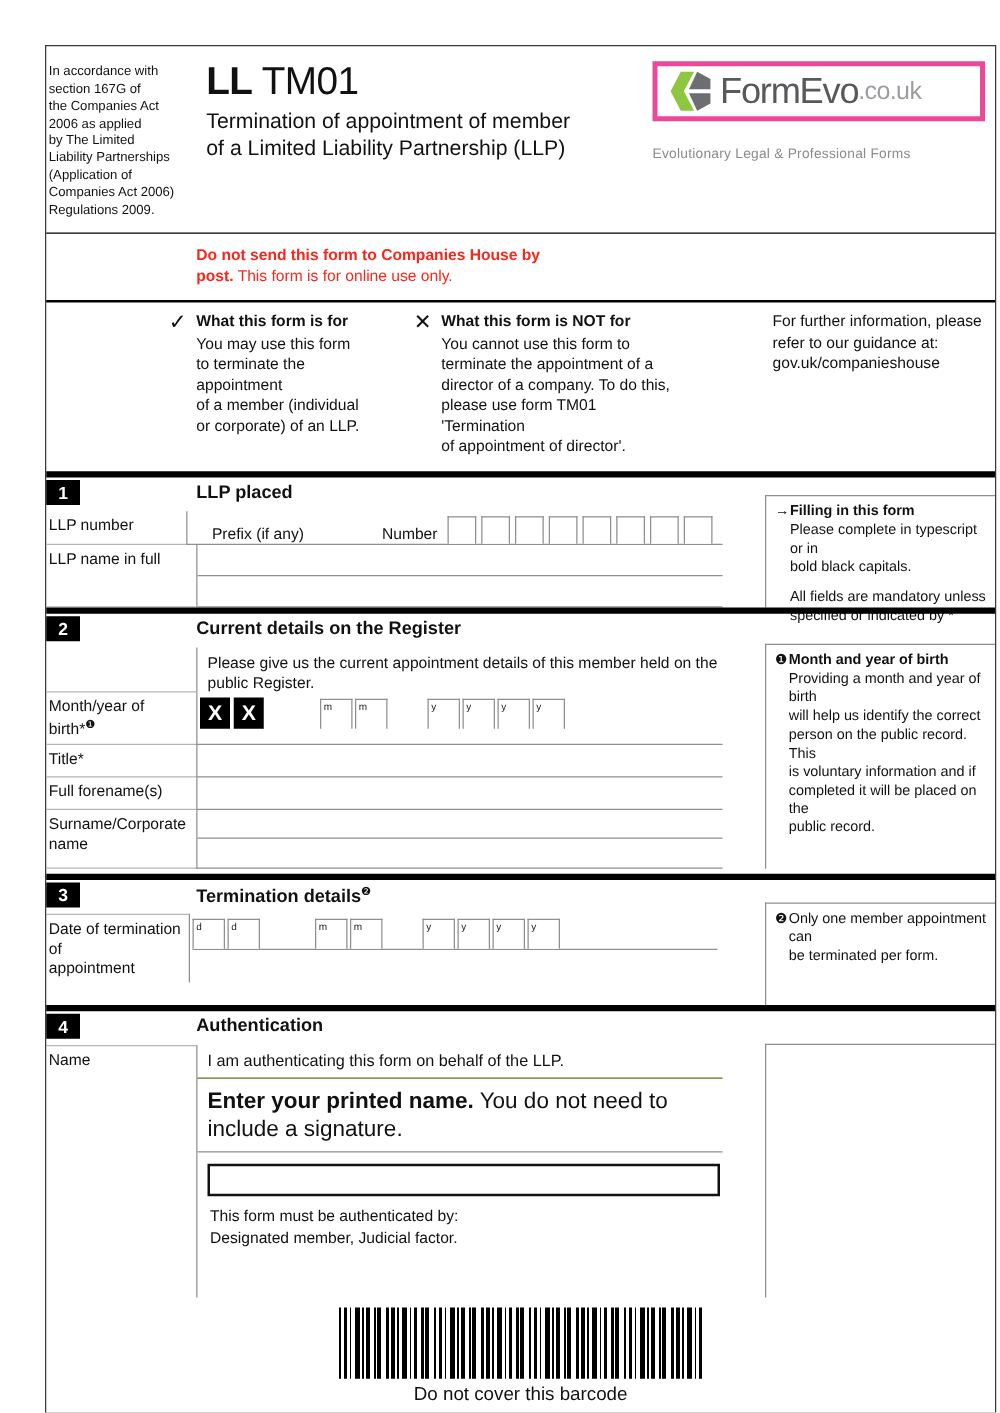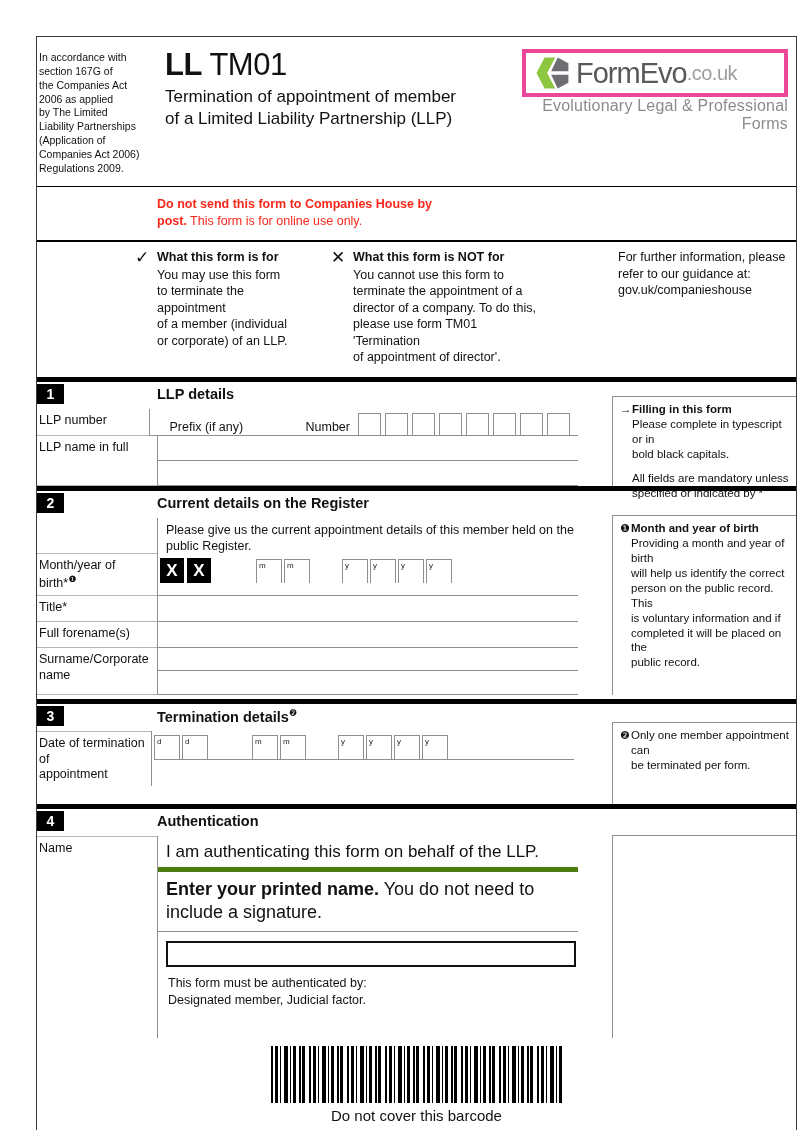--- a/index.html
+++ b/index.html
@@ -29,21 +29,21 @@
   .form-code .l { font-weight:400; }
   .subtitle { font-size:17px; line-height:1.3; margin-top:4px; font-weight:400; }
   .logowrap { margin-left:auto; width:266px; }
   .logobox {
     border:4px solid #ec4899; height:48px;
     display:flex; align-items:center; padding:0 8px 0 8px;
   }
   .logo-icon { flex:0 0 auto; margin-right:6px; }
   .brand { font-size:29px; color:var(--logo-gray,#58595b); letter-spacing:-1px; }
   .domain { font-size:20px; color:var(--logo-light-gray,#9b9da0); letter-spacing:-0.5px; }
-  .tagline { font-size:16px; color:#898b8e; text-align:right; margin-top:0; letter-spacing:0.2px; }
+  .tagline { font-size:11px; color:#898b8e; text-align:left; margin-top:20px; letter-spacing:0.2px; }
 
   .hdr-rule { border-top:1px solid #000; margin-top:10px; }
 
   
   .notice { padding:9px 0 11px 120px; font-size:12.5px; line-height:1.35; color:var(--warning-red,#f8271b); width:440px; }
   .notice .nb { font-weight:bold; }
   .notice-rule { border-top:2px solid #000; }
 
   
   .intro { display:flex; padding:7px 0 11px 0; font-size:12.5px; line-height:1.32; }
@@ -105,21 +105,21 @@
   }
   .note-title { font-weight:bold; }
   .note-p { margin-top:9px; }
   .note-flex { display:flex; }
   .note-arrow { flex:0 0 12px; font-weight:bold; }
   .marker-note { position:relative; padding-left:11px; }
   .marker-note .mk { position:absolute; left:0; top:0; font-size:11px; }
 
   
   .auth-field { min-height:202px; padding-top:0; }
-  .auth-stmt { padding:5px 0 4px 8px; border-bottom:5px solid #4d7c0f; font-size:17px; }
+  .auth-stmt { padding:5px 0 4px 8px; border-bottom:1px solid #4d7c0f; font-size:13px; }
   .auth-prompt { padding:6px 0 6px 8px; border-bottom:1px solid #8f8f8f; font-size:18px; }
   .auth-prompt .pb { font-weight:bold; }
   .name-box { border:2px solid #111; height:26px; margin:9px 2px 0 8px; background:#fff; }
   .auth-by { padding:8px 0 0 10px; font-size:12.5px; line-height:1.35; }
 
   
   .barcode-wrap { width:300px; margin:8px auto 0; text-align:center; }
   .bars {
     width:292px; height:57px; margin:0 auto;
     background:repeating-linear-gradient(90deg,
@@ -195,21 +195,21 @@
 of appointment of director'.</div>
     </div>
     <div class="info-col pre">For further information, please
 refer to our guidance at:
 gov.uk/companieshouse</div>
   </div>
 
   <div class="section">
     <div class="sec-head">
       <div class="sec-num">1</div>
-      <div class="sec-title">LLP details</div>
+      <div class="sec-title">LLP placed</div>
     </div>
     <div class="main-col">
       <div class="frow">
         <div class="flabel">LLP number</div>
         <div class="ffield">
           <div class="cellrow">
             <span style="width:148px;display:inline-block;padding-left:12px;">Prefix (if any)</span>
             <span style="margin-right:8px;">Number</span>
             <span class="cell"></span>
             <span class="cell"></span>

